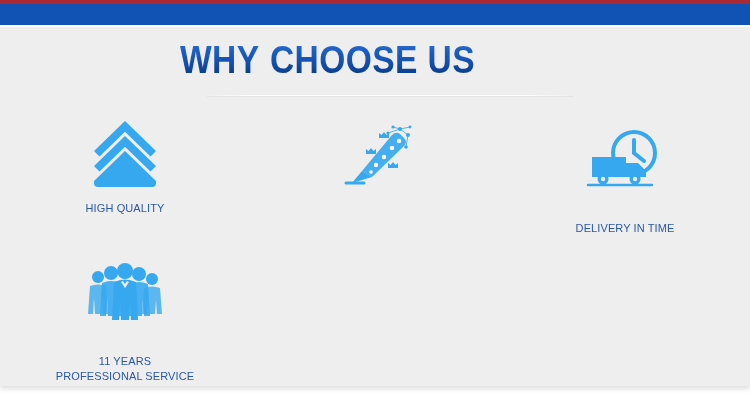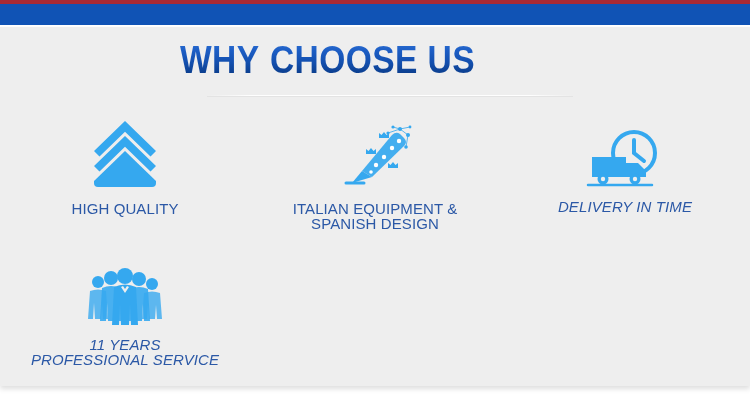--- a/index.html
+++ b/index.html
@@ -112,30 +112,30 @@
     width: 84px;
     height: 78px;
     display: flex;
     align-items: center;
     justify-content: center;
   }
 
   .cell-label {
     margin-top: 8px;
     color: #2b58a6;
-    font-size: 15px;
+    font-size: 11px;
     line-height: 15px;
     text-align: center;
     letter-spacing: 0.1px;
     white-space: pre-line;
   }
 
   
   .cell.row2 { padding-top: 12px; }
-  .cell.row2 .cell-label { margin-top: 0; font-style: italic; }
+  .cell.row2 .cell-label { margin-top: 22px; }
 
   .icon-box svg { display: block; }
 </style>
 </head>
 <body>
 
 <div id="page">
 
   <div class="strip-maroon"></div>
   <div class="strip-blue"></div>
@@ -198,22 +198,20 @@
               </g>
 
               <g fill="#35a8ef" stroke="none">
                 <path d="M28 33 L28 28 L30.5 30 L33 27 L35.5 30 L38 28 L38 33 Z"></path>
                 <path d="M41 17 L41 12 L43.5 14 L46 11 L48.5 14 L51 12 L51 17 Z"></path>
                 <path d="M50 47 L50 42 L52.5 44 L55 41 L57.5 44 L60 42 L60 47 Z"></path>
               </g>
             </g>
           </svg>
         </div>
-        <div class="cell-label">ITALIAN EQUIPMENT &amp;
-SPANISH DESIGN</div>
       </div>
 
       <div class="cell row2">
         <div class="icon-box">
           <svg width="78" height="62" viewBox="0 0 78 62" aria-hidden="true">
             <g>
 
               <circle cx="48" cy="24" r="21" fill="none" stroke="#35a8ef" stroke-width="4"></circle>
               <path d="M48 11 L48 24 L58 32" fill="none" stroke="#35a8ef" stroke-width="4" stroke-linecap="round"></path>
 

